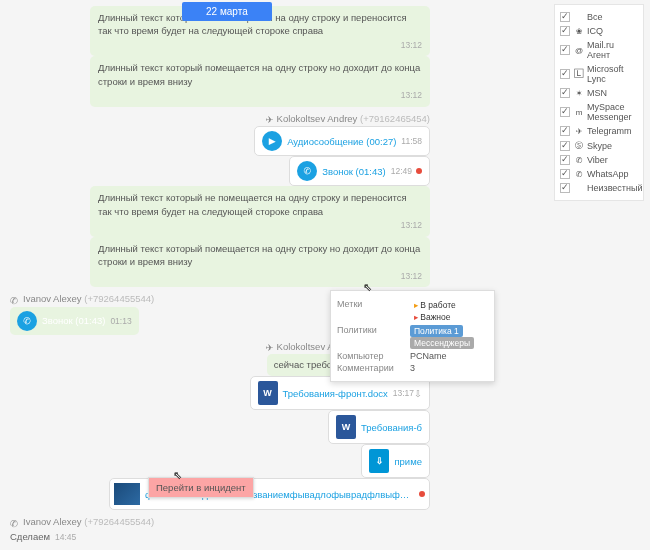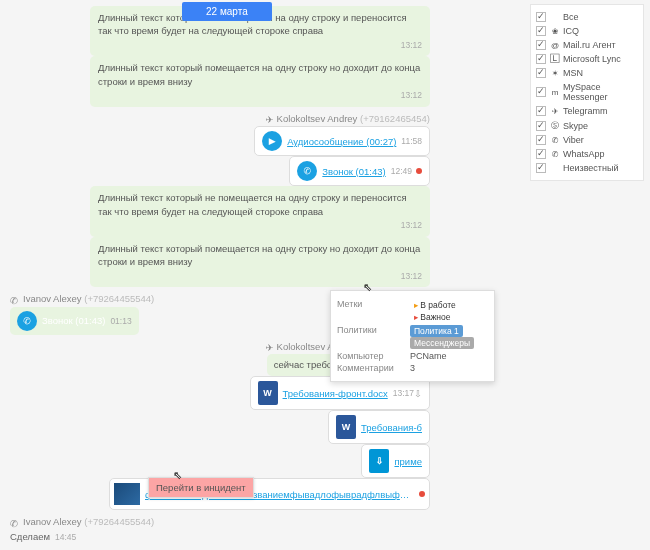--- a/index.html
+++ b/index.html
@@ -9,21 +9,21 @@
 .bubble { border-radius: 5px; padding: 5px 8px; max-width: 340px; font-size: 9.5px; line-height: 1.4; position: relative; }
 .bubble.mini { padding: 4px 7px; }
 .time { font-size: 8.5px; color: #aaa; margin-left: 5px; }
 .sender { font-size: 9.5px; color: #888; margin: 6px 0 2px 0; clear: both; }
 .sender.out { text-align: right; }
 .sender .phone { color: #bbb; }
 .sender .proto { display: inline-block; width: 10px; height: 10px; vertical-align: middle; margin-right: 3px; }
 .audio-bubble { background: #fff; border: 1px solid #ddd; border-radius: 5px; padding: 4px 7px; display: inline-flex; align-items: center; font-size: 9.5px; }
 .play-btn { width: 20px; height: 20px; border-radius: 50%; background: #1ba1e2; color: #fff; display: inline-flex; align-items: center; justify-content: center; margin-right: 5px; font-size: 9px; }
 .play-btn.call { background: #1ba1e2; }
-.link { color: #1ba1e2; text-decoration: underline; }
+.link { color: #1ba1e2; }
 .dot-red { width: 6px; height: 6px; background: #e74c3c; border-radius: 50%; display: inline-block; margin-left: 4px; }
 .file-bubble { background: #fff; border: 1px solid #ddd; border-radius: 5px; padding: 4px 7px; display: inline-flex; align-items: center; font-size: 9.5px; float: right; }
 .file-ico { width: 20px; height: 24px; border-radius: 2px; margin-right: 5px; display: inline-flex; align-items: center; justify-content: center; color: #fff; font-size: 9px; font-weight: bold; }
 .file-ico.word { background: #2b579a; }
 .file-ico.pdf { background: #0096d6; }
 .img-bubble { background: #fff; border: 1px solid #ddd; border-radius: 5px; padding: 4px; display: inline-flex; align-items: center; font-size: 9.5px; float: right; max-width: 340px; }
 .thumb { width: 26px; height: 22px; background: linear-gradient(135deg,#1a4a7a,#2d6aa3); margin-right: 5px; flex-shrink: 0; }
 .plain { font-size: 9.5px; color: #666; margin: 3px 0; clear: both; }
 .plain.in { text-align: left; }
 .tooltip-popup { position: absolute; background: #fca5a5; border: 1px solid #ddd; padding: 4px 7px; font-size: 9.5px; box-shadow: 0 1px 3px rgba(0,0,0,.15); z-index: 20; }
@@ -31,21 +31,21 @@
 .meta-row { display: flex; margin: 2px 0; gap: 15px; }
 .meta-k { width: 58px; color: #888; }
 .meta-v { flex: 1; }
 .tag { display: inline-block; padding: 1px 4px; border-radius: 2px; font-size: 8.5px; color: #fff; margin-right: 2px; }
 .tag.orange { background: none; color: #333; }
 .tag.orange::before { content: "▸"; color: #f39c12; margin-right: 2px; }
 .tag.redflag { background: none; color: #333; }
 .tag.redflag::before { content: "▸"; color: #e74c3c; margin-right: 2px; }
 .tag.blue { background: #5b9bd5; text-align: center; }
 .tag.gray { background: #aaa; }
-.sidebar { position: absolute; right: 6px; top: 4px; width: 114px; background: #fff; border: 1px solid #e5e5e5; padding: 5px; }
+.sidebar { position: absolute; right: 6px; top: 4px; width: 90px; background: #fff; border: 1px solid #e5e5e5; padding: 5px; }
 .sb-item { display: flex; align-items: center; font-size: 9px; color: #555; padding: 2px 0; }
 .sb-chk { width: 10px; height: 10px; border: 1px solid #bbb; margin-right: 4px; position: relative; flex-shrink: 0; }
 .sb-chk::after { content: "✓"; position: absolute; left: 0; top: -2px; font-size: 9px; color: #555; }
 .sb-ico { width: 10px; display: inline-flex; justify-content: center; margin-right: 3px; font-size: 8px; flex-shrink: 0; }
 .cursor { position: absolute; font-size: 11px; color: #000; z-index: 30; pointer-events: none; }
 .row { clear: both; overflow: hidden; }
 </style>
 </head>
 <body>
 

